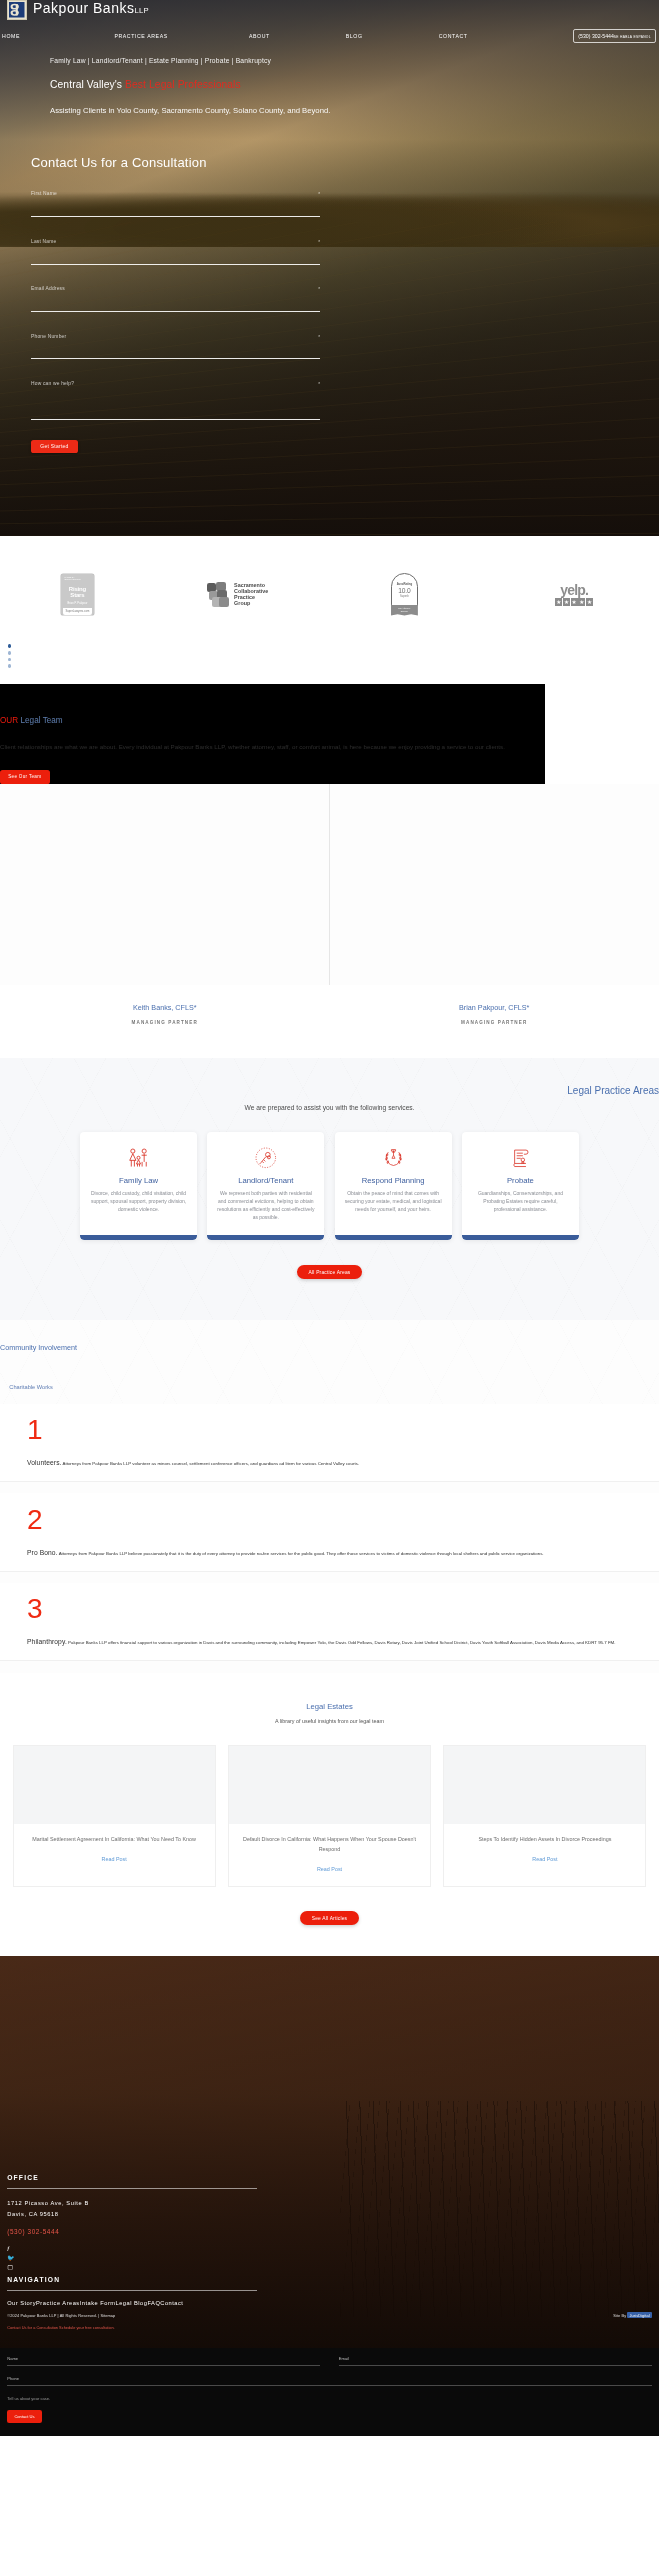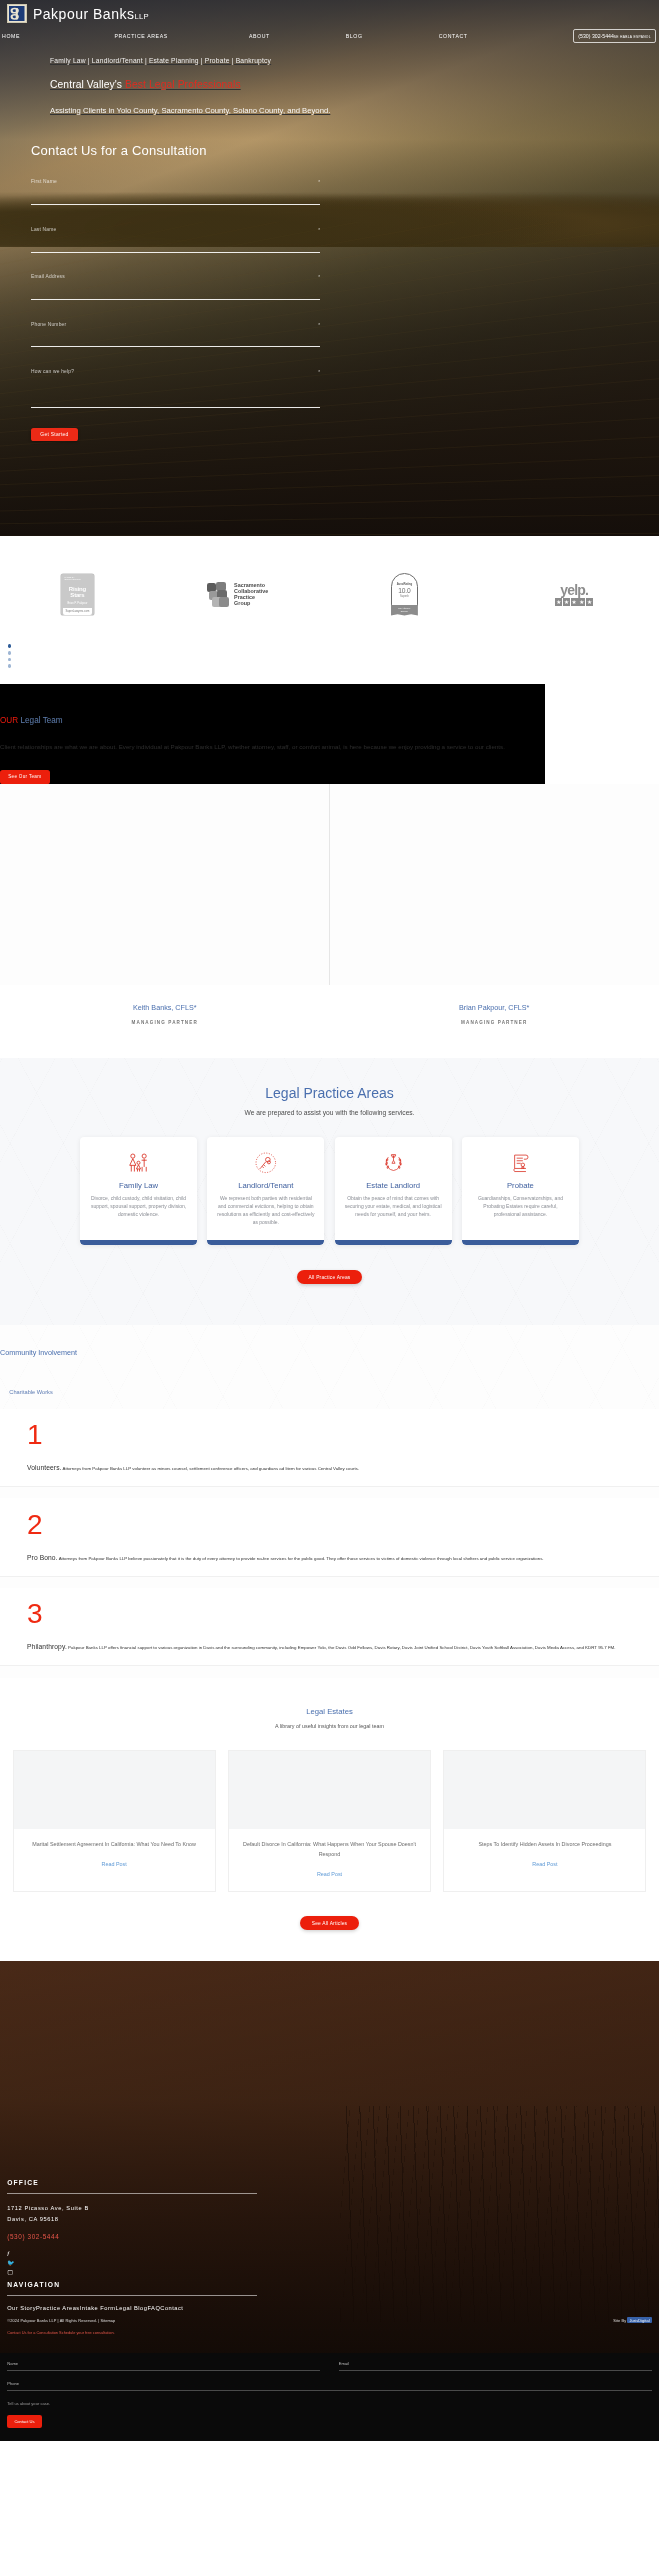--- a/index.html
+++ b/index.html
@@ -35,21 +35,21 @@
                 radial-gradient(ellipse at 48% 72%, rgba(55,44,18,0.9) 0 26%, transparent 60%),
                 radial-gradient(ellipse at 66% 62%, rgba(78,60,26,0.8) 0 26%, transparent 58%),
                 radial-gradient(ellipse at 84% 70%, rgba(58,46,20,0.9) 0 28%, transparent 60%),
                 radial-gradient(ellipse at 97% 66%, rgba(70,55,24,0.85) 0 24%, transparent 56%);
     filter: blur(0.5px);
   }
 
   .topbar {
     position: relative; z-index: 5;
     width: 659px; height: 27px;
-    display: flex; align-items: center; padding-left: 7.2px;
+    display: flex; align-items: flex-start; padding-left: 7.2px;
   }
   .logo-mark {
     width: 19.6px; height: 19.6px;
     background: #e8e2cf;
     border: 0.5px solid #cfc8b0;
     display: flex; align-items: center; justify-content: center;
     flex: 0 0 auto;
   }
   .logo-mark svg { display:block; }
   .logo-word {
@@ -87,39 +87,38 @@
     font-size: 5.2px;
     color: #fff;
     white-space: nowrap;
   }
   .nav-phone .sm { font-size: 3.3px; letter-spacing: 0.3px; }
 
   .hero-band {
     position: relative; z-index: 4;
     width: 659px;
     padding: 11.3px 0 0 50px;
-    text-decoration: underline;
   }
   .hero-kicker {
     color: rgba(255,255,255,.92);
     font-size: 6.7px; letter-spacing: 0.2px; font-weight: 300;
   }
   .hero-h1 {
     margin-top: 15.5px;
     font-size: 10.3px; font-weight: 400; color: #fff; letter-spacing: 0.1px;
   }
   .hero-h1 .accent { color: #e02b20; }
   .hero-sub {
     margin-top: 15.5px;
     font-size: 7.7px; font-weight: 300; color: rgba(255,255,255,.95);
   }
 
   .form-wrap {
     position: relative; z-index: 4;
-    margin: 28px 0 0 31px;
+    margin: 40px 0 0 31px;
     width: 289px;
   }
   .form-title { color: #fff; font-size: 13px; font-weight: 400; letter-spacing: 0.2px; }
   .field { margin-top: 21.6px; position: relative; }
   .field label {
     display: block; color: rgba(255,255,255,.72);
     font-size: 4.9px; letter-spacing: 0.2px; margin-bottom: 10.3px; font-weight: 300;
   }
   .field .req { position:absolute; right: 0; top: 1px; color: rgba(255,255,255,.7); font-size: 4.6px; }
   .field input, .field textarea {
@@ -223,21 +222,21 @@
   .team-names .nm { color:#4a6fae; font-size: 7.2px; }
   .team-names .role { margin-top: 8.2px; color:#777; font-size: 4.6px; letter-spacing: 1.1px; font-weight:700; }
 
   
   .pa {
     width:659px; background:#f7f8fa; padding: 27px 0 41px;
     background-image:
       repeating-linear-gradient(62deg, rgba(0,0,0,.018) 0 0.5px, transparent 0.5px 47px),
       repeating-linear-gradient(-62deg, rgba(0,0,0,.018) 0 0.5px, transparent 0.5px 47px);
   }
-  .pa-title { text-align:center; color:#4a6fae; font-size: 14px; }
+  .pa-title { text-align:right; color:#4a6fae; font-size: 10px; }
   .pa-sub { text-align:center; margin-top: 8.2px; color:#4b4b4b; font-size: 6.7px; font-weight:300; }
   .pa-cards { margin-top: 20.6px; display:flex; justify-content:center; gap: 10.3px; padding: 0 7.2px; }
   .card {
     width: 117px; background:#fff; border-radius: 4.1px;
     box-shadow: 0 1px 5.2px rgba(0,0,0,.08);
     padding: 13.4px 7.2px 0; text-align:center;
     display:flex; flex-direction:column;
     min-height: 108px; position: relative; overflow: hidden;
   }
   .card .ic { height: 25px; display:flex; align-items:center; justify-content:center; }
@@ -564,21 +563,21 @@
       <div class="ic">
         <svg width="23" height="21.6" viewBox="0 0 44 42" fill="none" stroke="#d8291c" stroke-width="1.4">
           <path d="M22 7 v9 l-3 6 h6 l-3 -6 M19 10 h6"></path>
           <path d="M18 5 h8 v3 h-8 z"></path>
           <path d="M12 10 C6 16 6 28 16 34 M32 10 C38 16 38 28 28 34"></path>
           <path d="M11 13 q-4 1 -3 5 q4 0 3 -5 M10 20 q-4 1 -3 5 q4 0 3 -5 M12 27 q-4 2 -2 5 q4 -1 2 -5"></path>
           <path d="M33 13 q4 1 3 5 q-4 0 -3 -5 M34 20 q4 1 3 5 q-4 0 -3 -5 M32 27 q4 2 2 5 q-4 -1 -2 -5"></path>
           <path d="M16 34 q6 4 12 0"></path>
         </svg>
       </div>
-      <div class="ct">Estate Landlord</div>
+      <div class="ct">Respond Planning</div>
       <div class="cd">Obtain the peace of mind that comes with securing your estate, medical, and logistical needs for yourself, and your heirs.</div>
       <div class="bar"></div>
     </div>
 
     <div class="card">
       <div class="ic">
         <svg width="21.6" height="21.6" viewBox="0 0 42 42" fill="none" stroke="#d8291c" stroke-width="1.5">
           <path d="M9 6 h22 a4 4 0 0 1 0 8 h-4 M9 6 v26 M9 32 h22 M9 32 a4 4 0 0 0 0 6 h22"></path>
           <path d="M13 12 h12 M13 17 h12 M13 22 h8"></path>
           <circle cx="25" cy="25" r="3.4"></circle>

